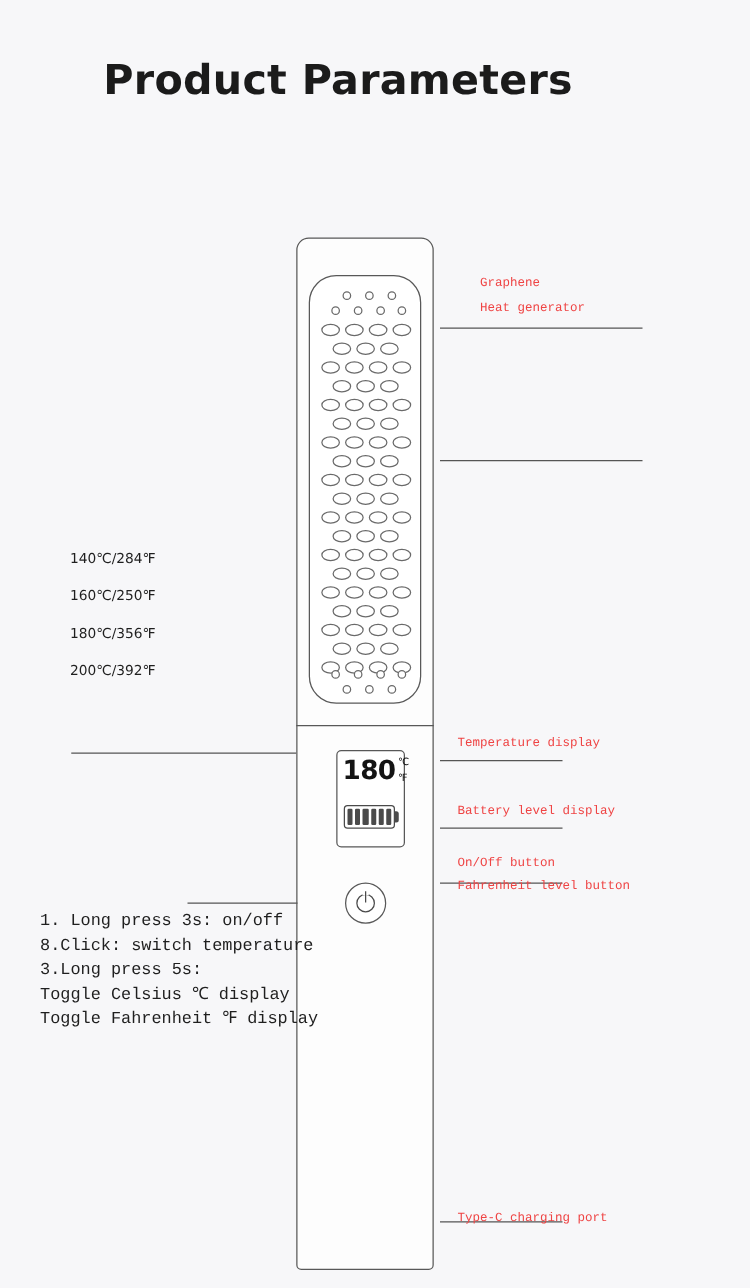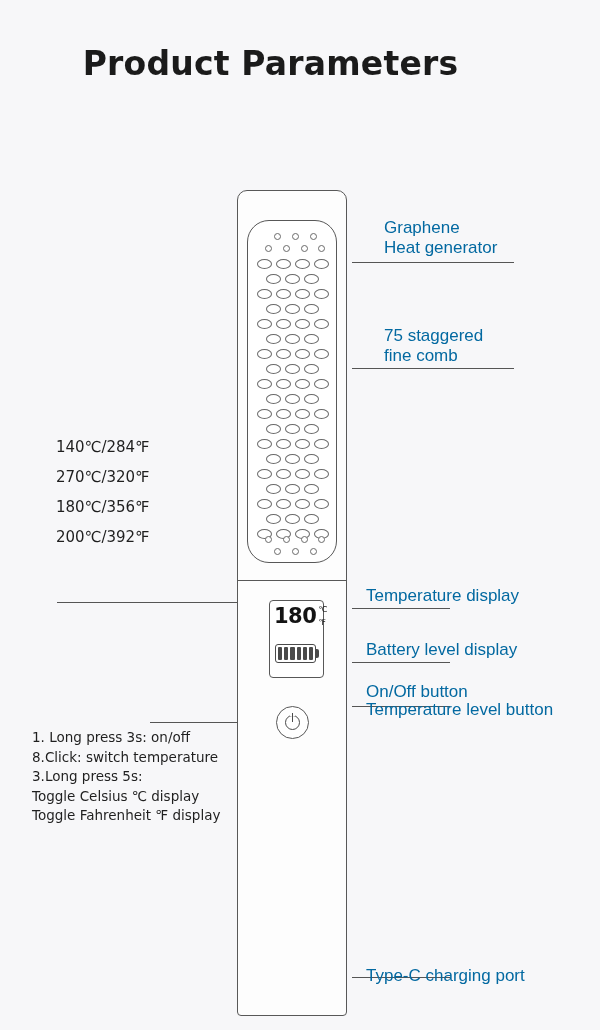--- a/index.html
+++ b/index.html
@@ -214,48 +214,49 @@
   
   .line {
     position: absolute;
     background: #555;
     height: 1px;
   }
 
   
   .label {
     position: absolute;
-    font-size: 17px;
+    font-size: 10px;
     line-height: 20px;
-    color: #0369a1;
-    font-family: Liberation Sans, sans-serif;
+    color: #ef4444;
+    font-family: Liberation Mono, monospace;
     white-space: pre-line;
   }
   .temp-list {
     position: absolute;
     left: 56px;
     top: 432px;
     font-size: 15.5px;
     line-height: 20px;
     color: #1f1f1f;
   }
   .temp-list .heading {
     margin-bottom: 6px;
   }
   .temp-list .val {
-    font-size: 15px;
+    font-size: 11px;
     line-height: 30px;
   }
   .instructions {
     position: absolute;
     left: 32px;
     top: 728px;
     font-size: 13.5px;
     line-height: 19.5px;
     color: #1f1f1f;
+    font-family: Liberation Mono, monospace;
   }
 </style>
 </head>
 <body>
 
 <div class="page">
 
   <div class="title">Product Parameters</div>
 
   <div class="device">
@@ -376,31 +377,29 @@
   <div class="line" style="left:352px; top:368px; width:162px;"></div>
   <div class="line" style="left:352px; top:608px; width:98px;"></div>
   <div class="line" style="left:352px; top:662px; width:98px;"></div>
   <div class="line" style="left:352px; top:706px; width:98px;"></div>
   <div class="line" style="left:352px; top:977px; width:98px;"></div>
   <div class="line" style="left:57px; top:602px; width:180px;"></div>
   <div class="line" style="left:150px; top:722px; width:88px;"></div>
 
   <div class="label" style="left:384px; top:218px;">Graphene
 Heat generator</div>
-  <div class="label" style="left:384px; top:326px;">75 staggered
-fine comb</div>
   <div class="label" style="left:366px; top:640px;">Battery level display</div>
   <div class="label" style="left:366px; top:586px;">Temperature display</div>
   <div class="label" style="left:366px; top:682px;">On/Off button</div>
-  <div class="label" style="left:366px; top:700px;">Temperature level button</div>
+  <div class="label" style="left:366px; top:700px;">Fahrenheit level button</div>
   <div class="label" style="left:366px; top:966px;">Type-C charging port</div>
 
   <div class="temp-list">
     <div class="val">140℃/284℉</div>
-    <div class="val">270℃/320℉</div>
+    <div class="val">160℃/250℉</div>
     <div class="val">180℃/356℉</div>
     <div class="val">200℃/392℉</div>
   </div>
 
   <div class="instructions">
     <div>1. Long press 3s: on/off</div>
     <div>8.Click: switch temperature</div>
     <div>3.Long press 5s:</div>
     <div>Toggle Celsius ℃ display</div>
     <div>Toggle Fahrenheit ℉ display</div>

